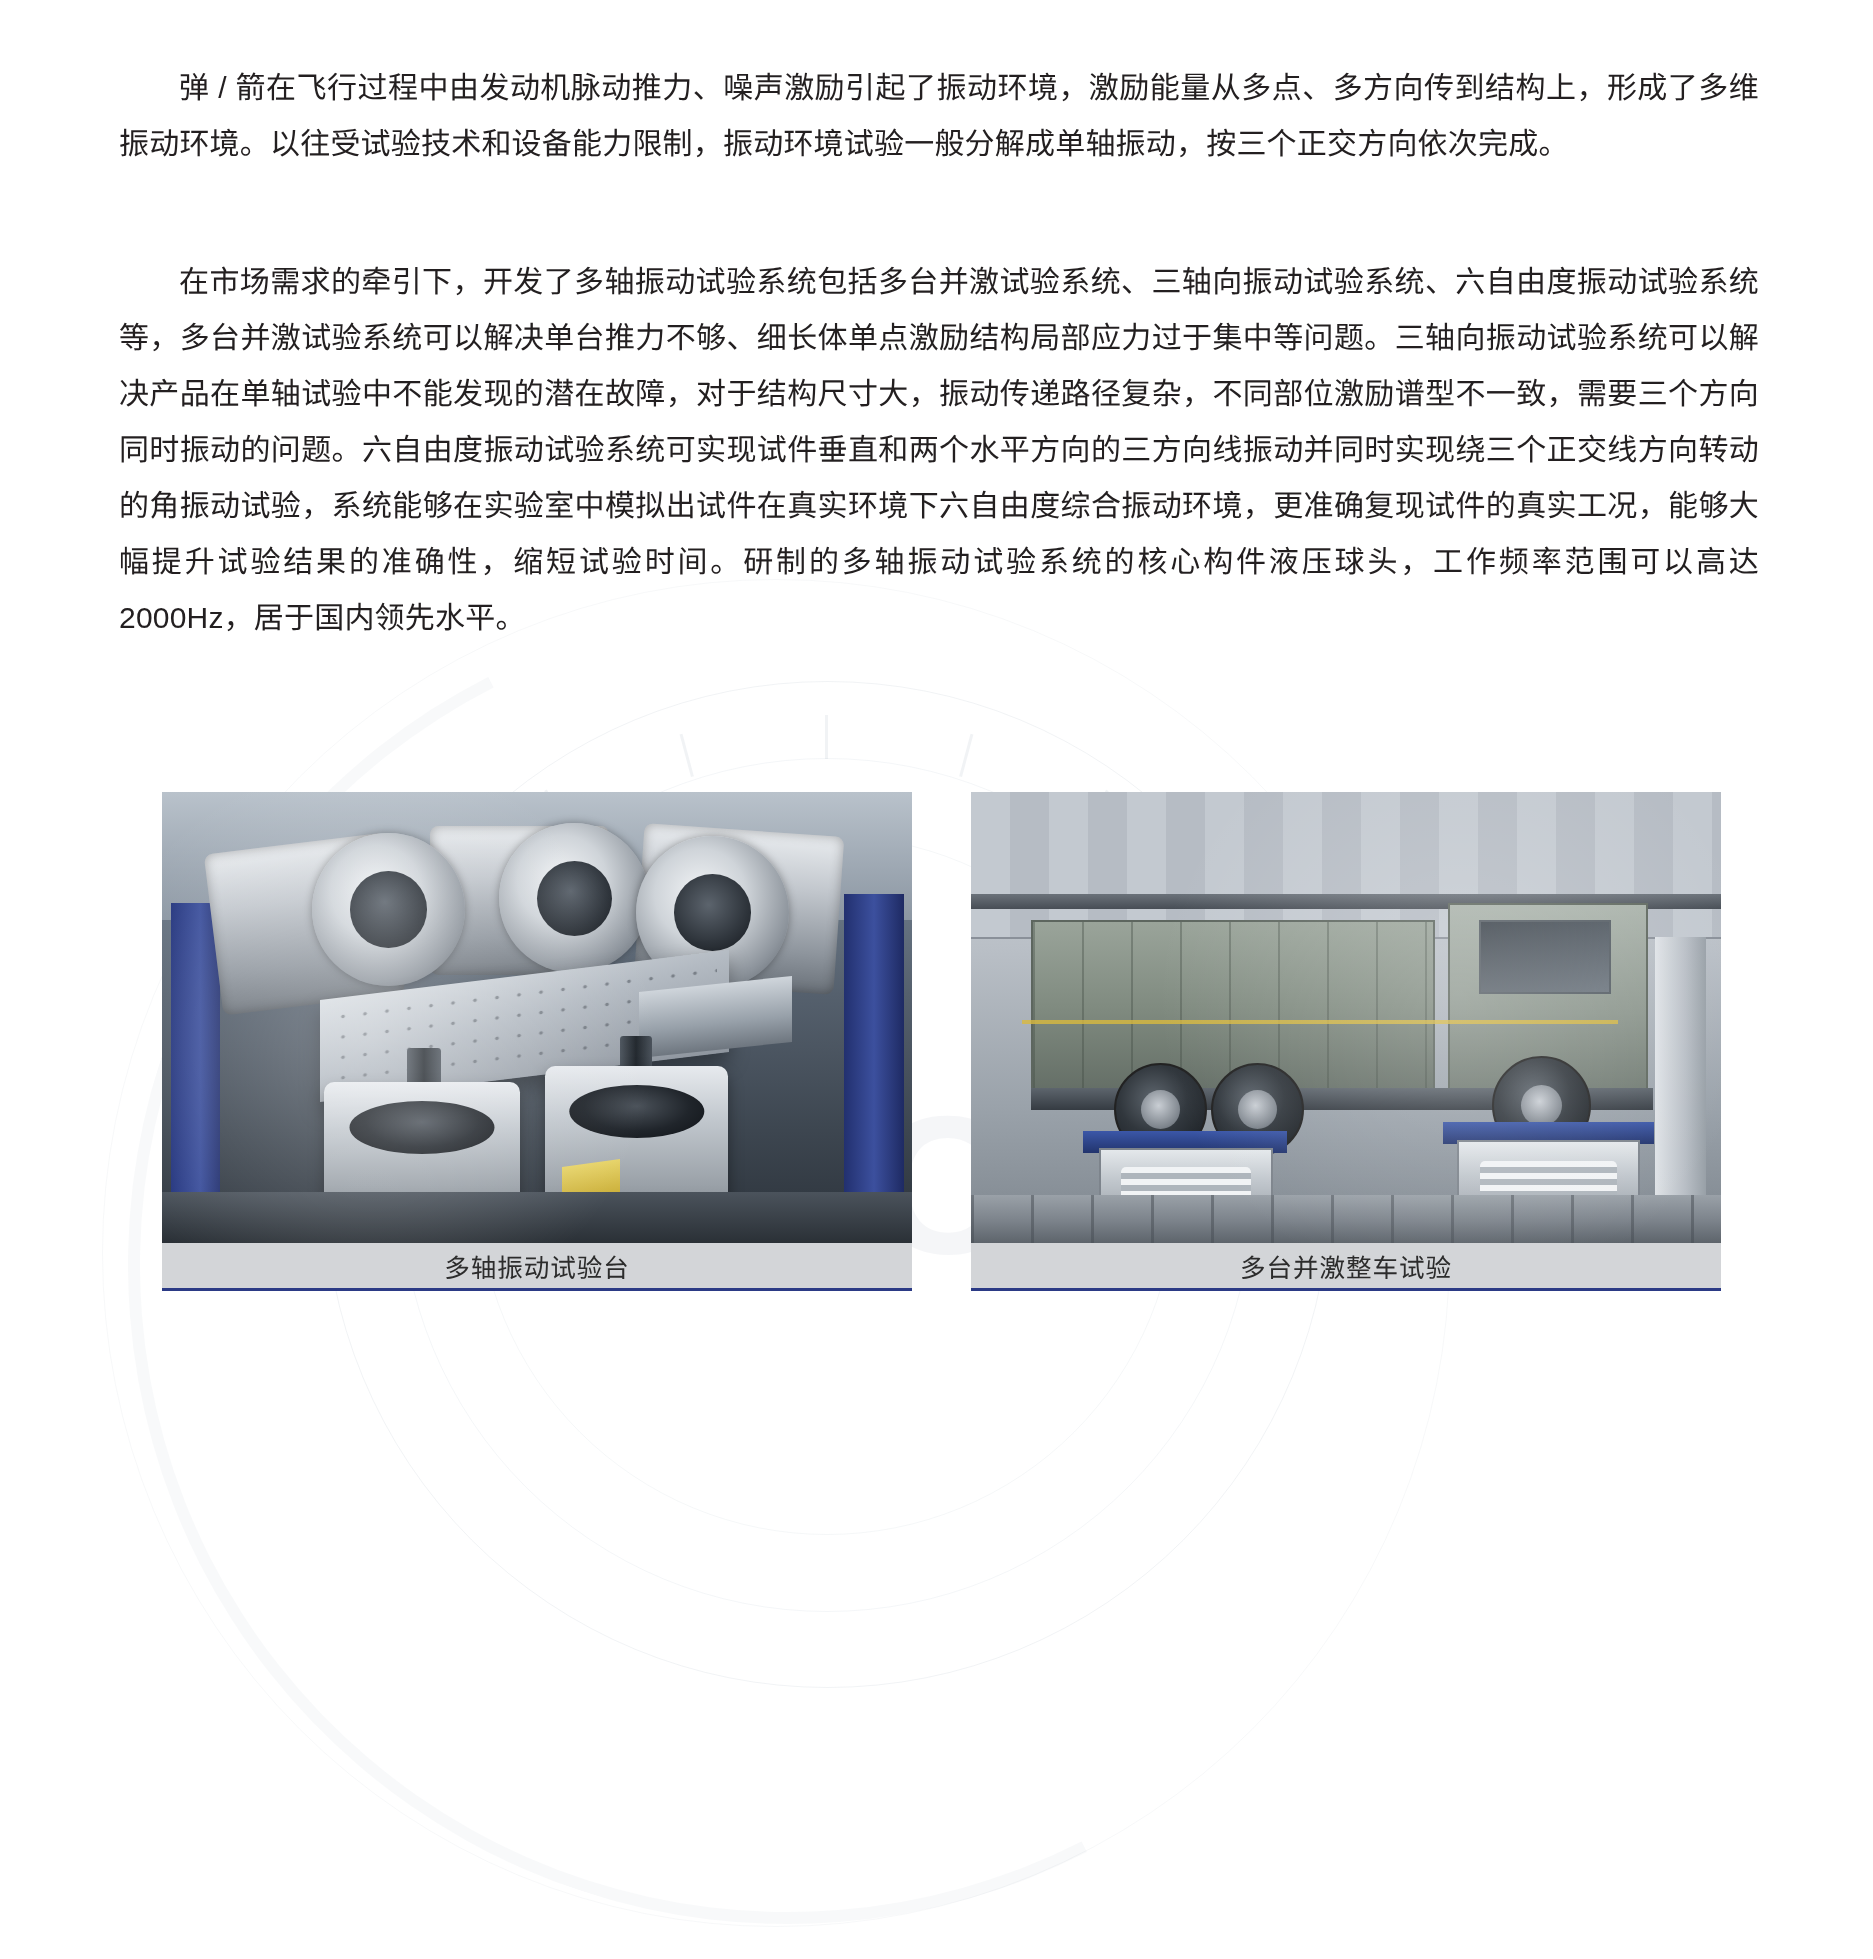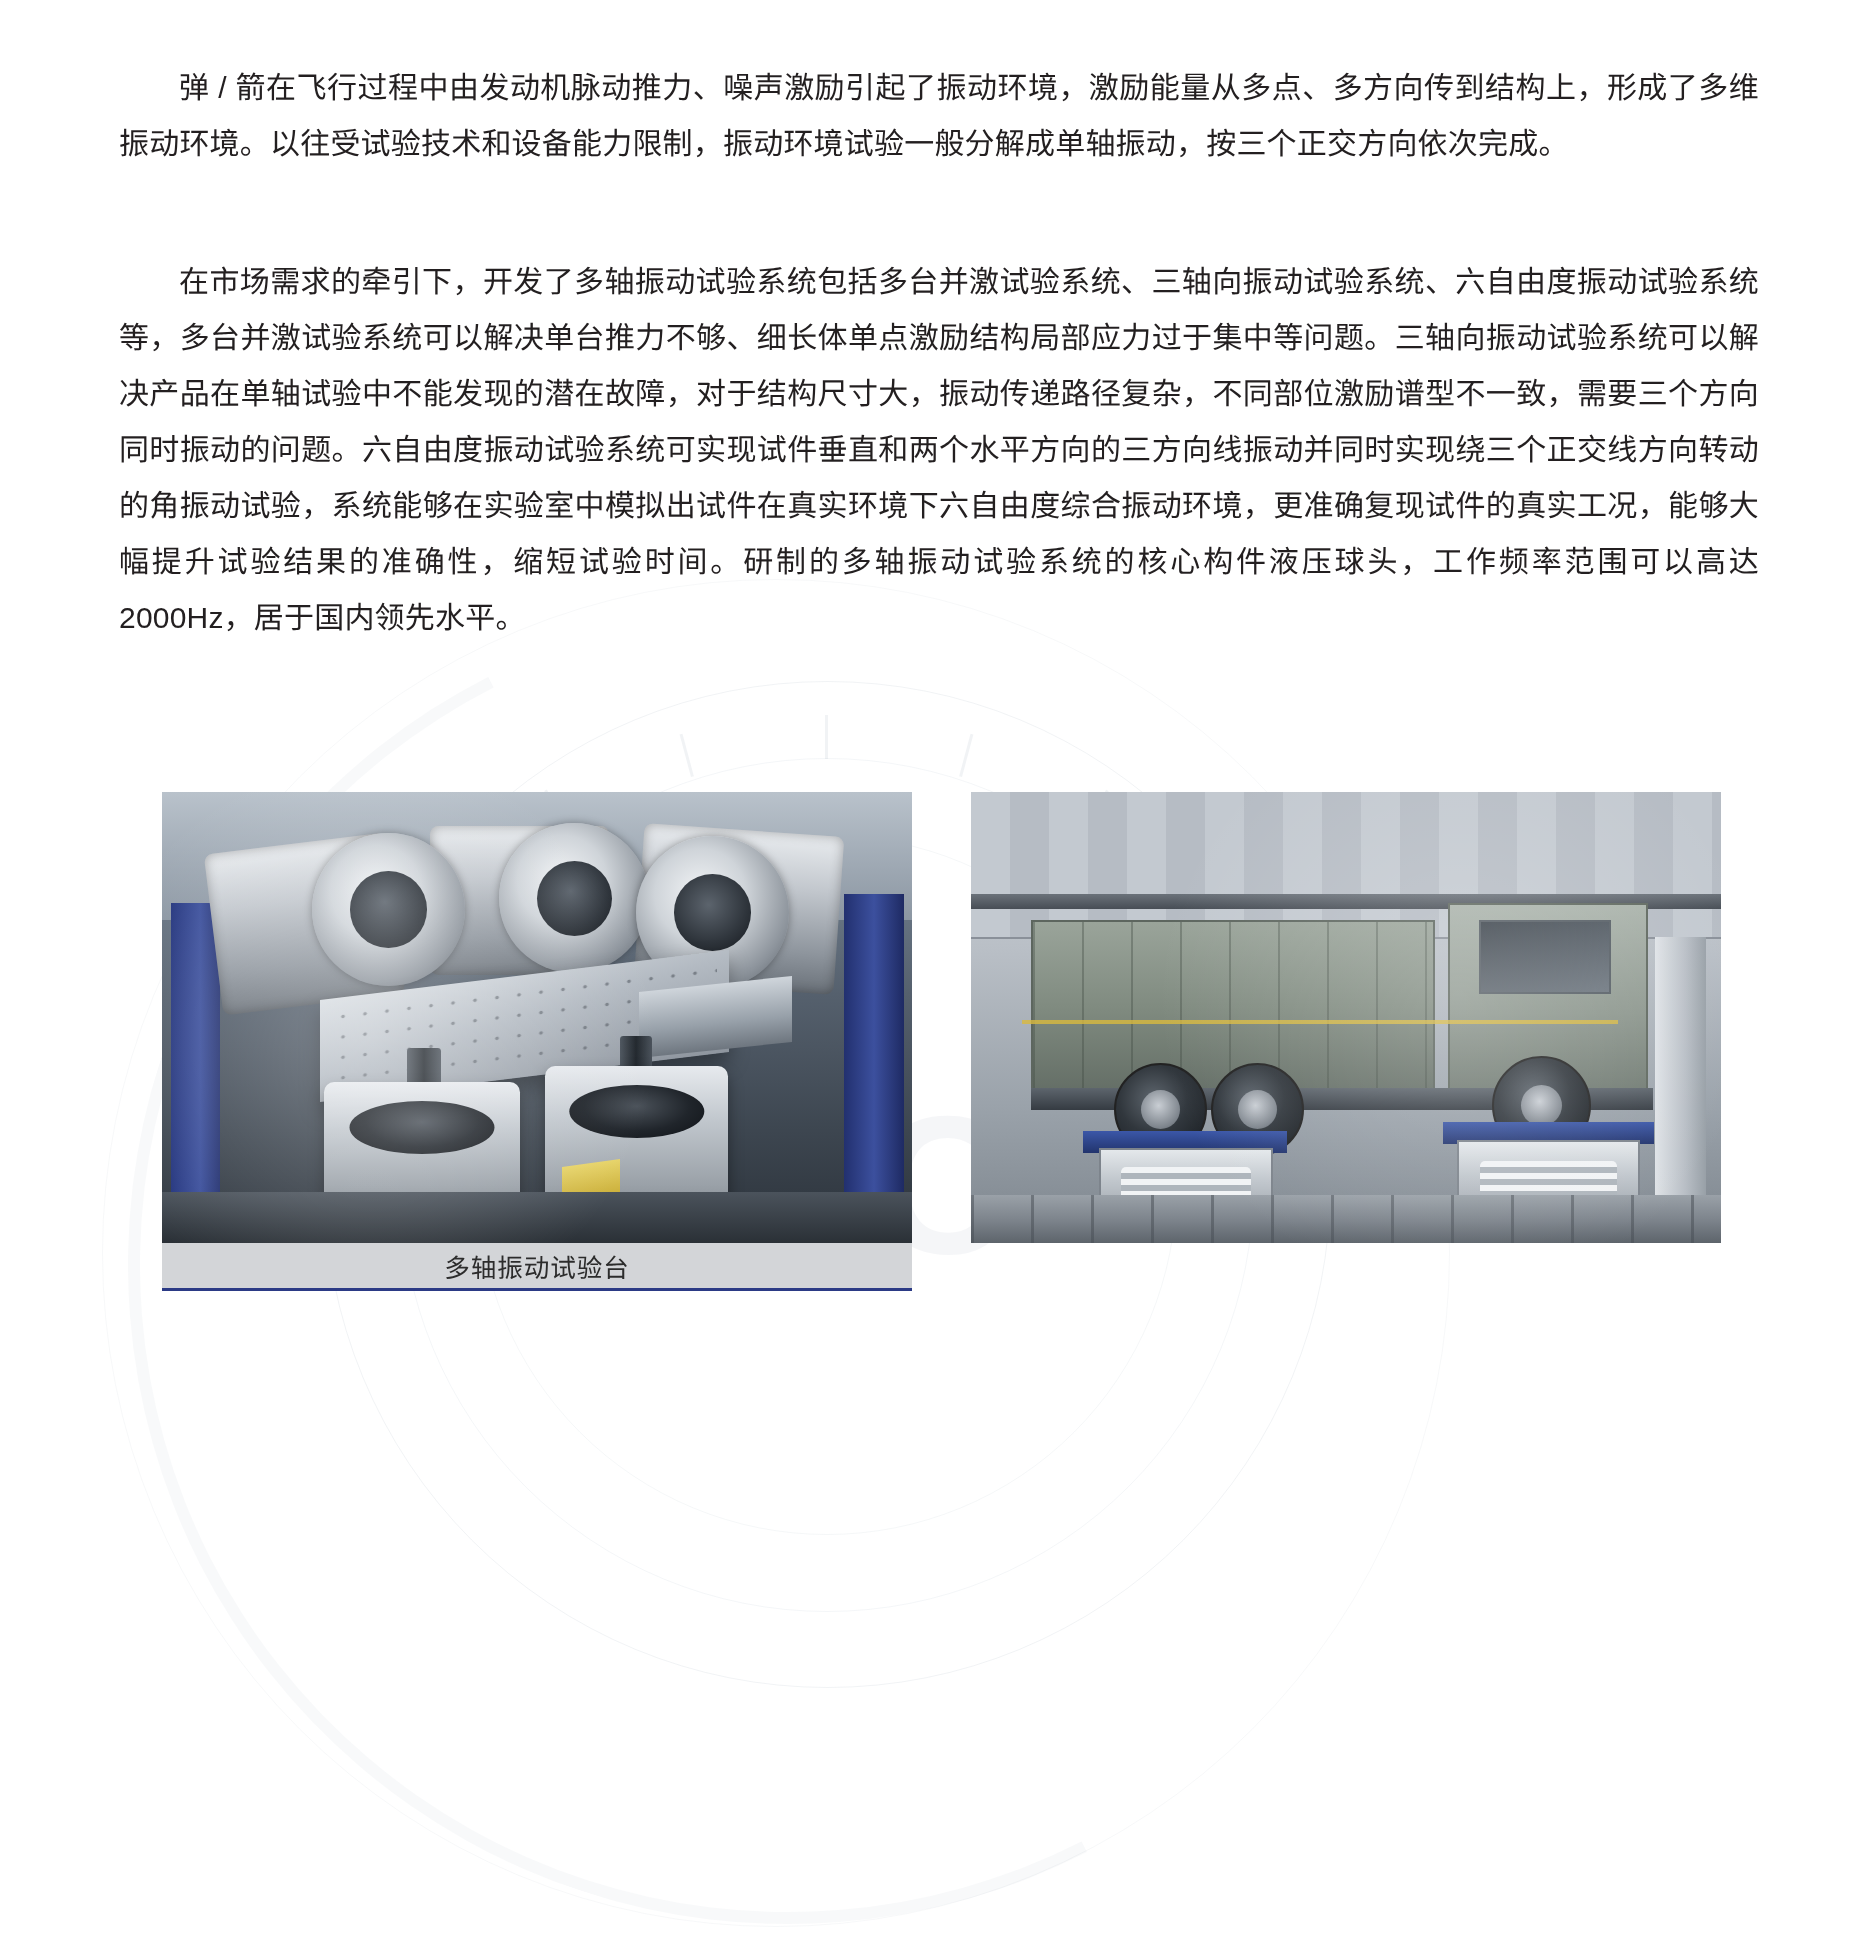--- a/index.html
+++ b/index.html
@@ -407,19 +407,22 @@
         <div class="p2-shaker s2">
             <div class="p2-shaker-slot"></div>
           </div>
         <div class="p2-bluebase bb3"></div>
         <div class="p2-bluebase bb4"></div>
         <div class="p2-rail">
             <div class="p2-rail-lines"></div>
           </div>
         <div class="p2-glow"></div>
       </div>
+      <figcaption class="caption-bar">
+        <span>多台并激整车试验</span>
+      </figcaption>
     </figure>
 
   </div>
 
 
 </div>
 
 
 </body></html>

